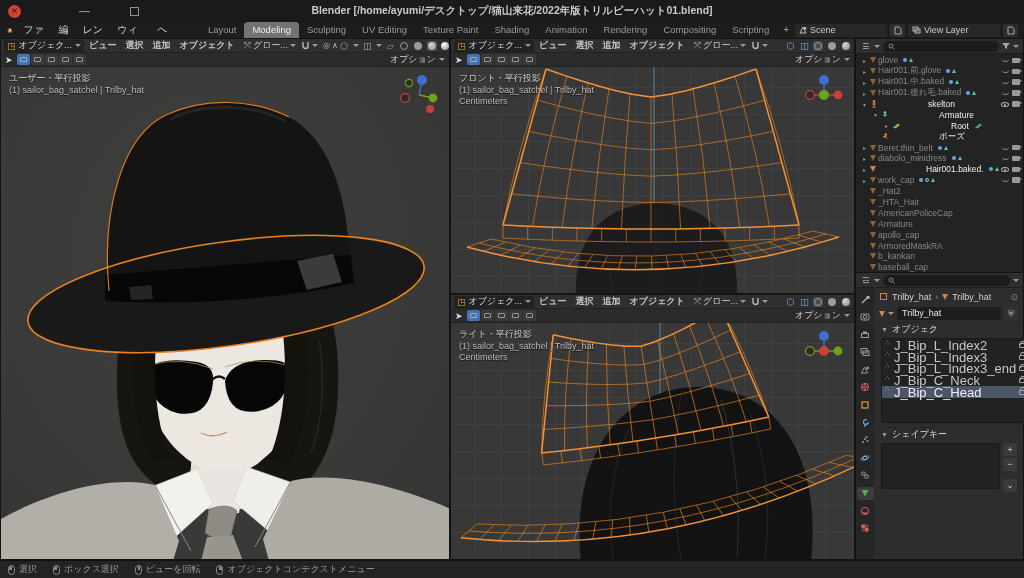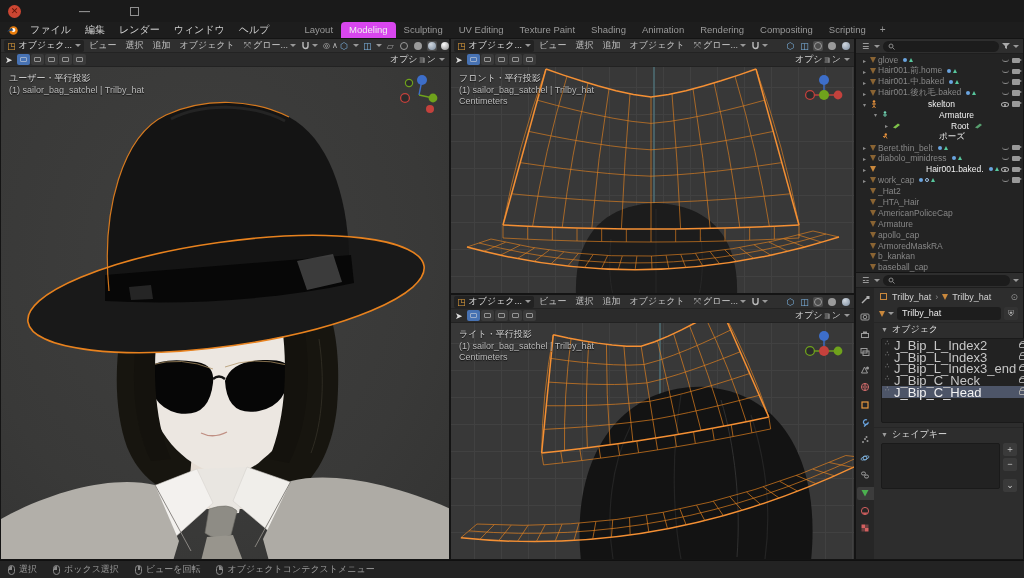--- a/index.html
+++ b/index.html
@@ -15,21 +15,21 @@
     color:#5e1307; font-size:9px; line-height:13px; text-align:center; font-weight:bold; }
   .wc-min { margin-left:58px; color:#909090; font-size:11px; }
   .wc-max { margin-left:40px; color:#909090; font-size:8px; border:1px solid #909090; width:9px; height:9px; }
 
   
   .topbar { height:16px; background:#1d1d1d; display:flex; align-items:center; font-size:10px; color:#cfcfcf; flex:none; }
   .blender-logo { width:13px; height:13px; margin:0 4px 0 6px; }
   .menu-item { padding:0 7px; height:16px; line-height:16px; }
   .ws-tabs { display:flex; margin-left:20px; height:16px; }
   .ws-tab { padding:0 8px; line-height:16px; color:#999; font-size:9.5px; white-space:nowrap; }
-  .ws-tab.active { background:#d946ef; color:#efefef; border-radius:4px 4px 0 0; }
+  .ws-tab.active { background:#737373; color:#efefef; border-radius:4px 4px 0 0; }
   .ws-add { color:#999; padding:0 6px; line-height:16px; }
   .topbar-right { margin-left:auto; display:flex; align-items:center; gap:3px; padding-right:6px; }
   .tb-field { background:#282828; border-radius:3px; height:13px; width:92px; display:flex;
     align-items:center; font-size:9px; color:#ccc; padding:0 4px; gap:3px; }
   .tb-btn { width:15px; height:13px; background:#2e2e2e; border-radius:2px; display:flex; align-items:center; justify-content:center; }
   .caret { width:0; height:0; border-left:3px solid transparent; border-right:3px solid transparent;
     border-top:3.5px solid #999; display:inline-block; }
 
   
   .main { flex:1; display:flex; background:#151515; min-height:0; }
@@ -37,21 +37,21 @@
   .vp-user { width:450px; background:radial-gradient(ellipse at 45% 42%, #3f3f3e 0%, #393938 65%, #333332 100%); }
   .col-mid { width:405px; display:flex; flex-direction:column; }
   .vp-front { height:256px; }
   .vp-right { height:266px; }
   .col-right { width:169px; display:flex; flex-direction:column; }
 
   .vp-header { height:14px; background:#2f2f2f; display:flex; align-items:center; font-size:9px;
     color:#c5c5c5; gap:1px; padding:0 3px; border-bottom:1px solid #232323; position:relative; z-index:6; white-space:nowrap; }
   .mode-btn { background:#222; border-radius:2px; height:12px; display:flex; align-items:center;
     padding:0 3px; gap:3px; color:#ddd; flex:none; }
-  .hdr-menu { padding:0 4px; }
+  .hdr-menu { padding:0 4px;font-weight:bold; }
   .hdr-group { display:flex; align-items:center; gap:2px; margin-left:4px; }
   .hdr-right { margin-left:auto; display:flex; align-items:center; gap:3px; }
   .mini-ico { width:11px; height:11px; display:inline-flex; align-items:center; justify-content:center; }
   .shade-dot { width:8px; height:8px; border-radius:50%; background:#9a9a9a; display:inline-block; }
   .shade-dot.wire { background:none; border:1px solid #9a9a9a; }
   .shade-dot.mat { background:radial-gradient(circle at 35% 30%, #cfd6de, #7d8da0); }
   .shade-dot.rend { background:radial-gradient(circle at 35% 30%, #fff, #888); }
   .shade-active { background:#4c4c4c; border-radius:2px; padding:1px; display:inline-flex; }
   .blue-ico { color:#7fb8e8; }
 
@@ -148,20 +148,21 @@
 <body>
 
 <div class="app">
 
   <div class="titlebar">
     <div class="win-controls">
       <div class="wc-close">✕</div>
       <div class="wc-min">—</div>
       <div class="wc-max"></div>
     </div>
+    <span>Blender [/home/ayumi/デスクトップ/猫山来花/2022年版トリルビーハット01.blend]</span>
   </div>
 
   <div class="topbar">
     <svg class="blender-logo" viewBox="0 0 14 14">
       <circle cx="8" cy="7" r="4.6" fill="#e87d0d"></circle>
       <circle cx="8" cy="6.4" r="2.1" fill="#fff"></circle>
       <path d="M1,8 L6,4 L8,7 Z" fill="#2b4a6e"></path>
     </svg>
     <span class="menu-item">ファイル</span>
     <span class="menu-item">編集</span>
@@ -173,20 +174,46 @@
       <span class="ws-tab active">Modeling</span>
       <span class="ws-tab">Sculpting</span>
       <span class="ws-tab">UV Editing</span>
       <span class="ws-tab">Texture Paint</span>
       <span class="ws-tab">Shading</span>
       <span class="ws-tab">Animation</span>
       <span class="ws-tab">Rendering</span>
       <span class="ws-tab">Compositing</span>
       <span class="ws-tab">Scripting</span>
       <span class="ws-add">+</span>
+    </div>
+    <div class="topbar-right">
+      <div class="tb-field">
+        <svg width="8" height="8" viewBox="0 0 8 8">
+            <path d="M1,7 L4,1 L7,7 Z" fill="none" stroke="#bbb" stroke-width="1"></path>
+            <circle cx="6" cy="2.4" r="1.4" fill="#bbb"></circle>
+          </svg>
+        <span>Scene</span>
+      </div>
+      <div class="tb-btn">
+          <svg width="8" height="9" viewBox="0 0 8 9">
+            <path d="M1,1 h4 l2,2 v5 h-6 z" fill="none" stroke="#aaa"></path>
+          </svg>
+        </div>
+      <div class="tb-field">
+        <svg width="9" height="8" viewBox="0 0 9 8">
+            <rect x="1" y="1" width="5" height="4" fill="none" stroke="#bbb"></rect>
+            <rect x="3" y="3" width="5" height="4" fill="none" stroke="#bbb"></rect>
+          </svg>
+        <span>View Layer</span>
+      </div>
+      <div class="tb-btn">
+          <svg width="8" height="9" viewBox="0 0 8 9">
+            <path d="M1,1 h4 l2,2 v5 h-6 z" fill="none" stroke="#aaa"></path>
+          </svg>
+        </div>
     </div>
   </div>
 
   <div class="main">
 
     <div class="vp vp-user">
       <div class="vp-canvas">
         <svg width="450" height="522" viewBox="0 0 450 522">
 
           <path d="M128,255 C112,310 112,370 126,408 C136,432 150,444 166,452 L296,452 C318,436 332,406 336,368 C340,316 334,276 318,250 Z" fill="#17150f"></path>
@@ -605,21 +632,21 @@
                 <i class="b-tri"></i>
               </span>
               <span class="r-ico">
                 <i class="eye-c"></i>
                 <i class="cam"></i>
               </span>
             </div>
           <div class="ol-row dim" style="--d:1">
               <span class="tw">▸</span>
               <span class="ico-mesh"></span>
-              <span class="lbl">Hair001.前.home</span>
+              <span class="lbl">Hair001.前.glove</span>
               <span class="badges">
                 <i class="b-wrench"></i>
                 <i class="b-tri"></i>
               </span>
               <span class="r-ico">
                 <i class="eye-c"></i>
                 <i class="cam"></i>
               </span>
             </div>
           <div class="ol-row dim" style="--d:1">

